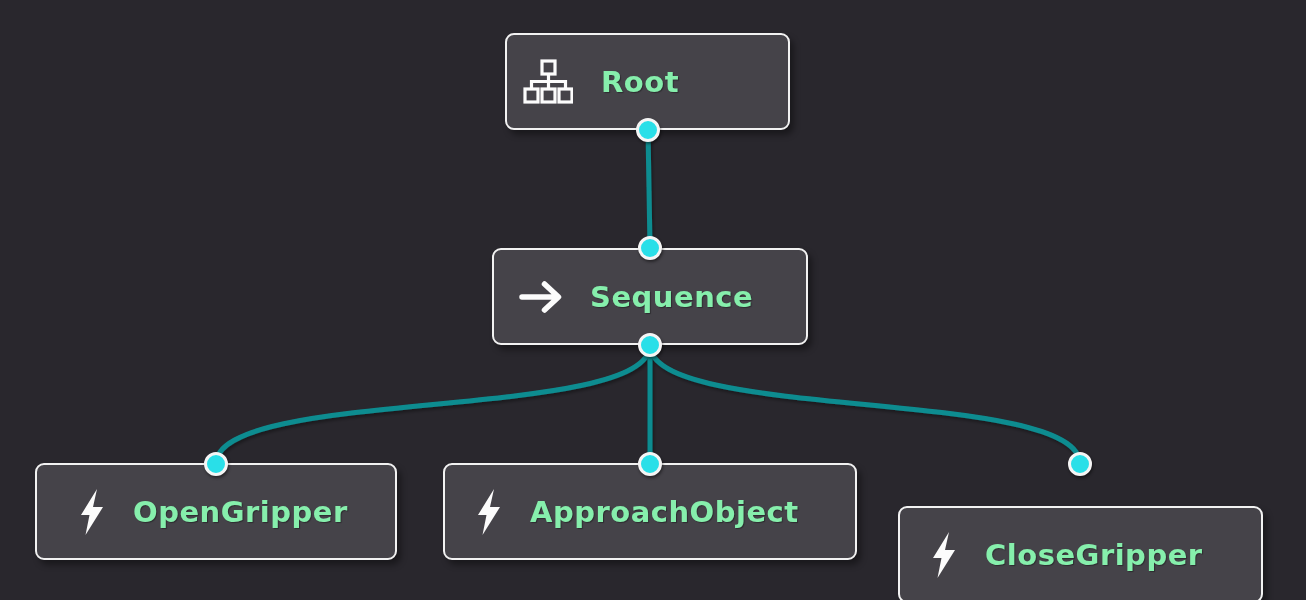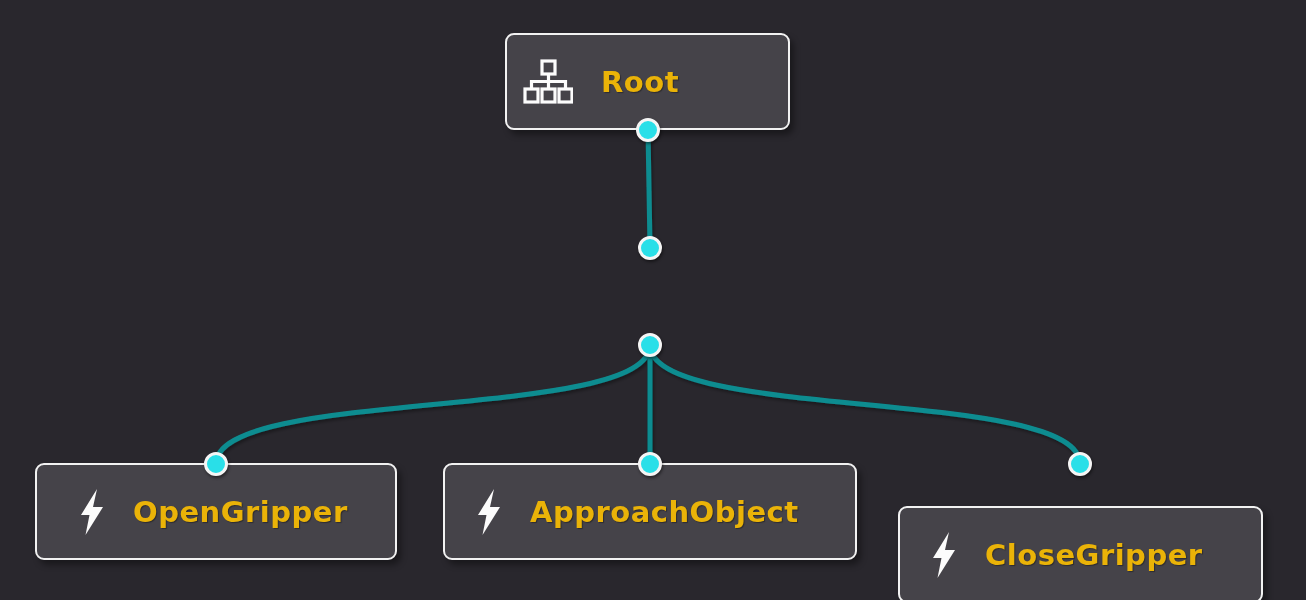--- a/index.html
+++ b/index.html
@@ -36,21 +36,21 @@
     box-shadow: 4px 5px 6px rgba(0,0,0,0.38);
     cursor: default;
   }
   .node .icon {
     display: inline-flex;
     align-items: center;
     justify-content: center;
     flex: 0 0 auto;
   }
   .node .label {
-    color: #eab308;
+    color: #86efac;
     font-size: 29px;
     font-weight: bold;
     letter-spacing: 0.5px;
     white-space: nowrap;
     text-shadow: 1px 1px 1px rgba(0,0,0,0.35);
   }
   .node-root            { left: 505px; top: 33px;  width: 285px; padding-left: 16px; }
   .node-sequence        { left: 492px; top: 248px; width: 316px; padding-left: 24px; }
   .node-open-gripper    { left: 35px;  top: 463px; width: 362px; padding-left: 42px; }
   .node-approach-object { left: 443px; top: 463px; width: 414px; padding-left: 31px; }
@@ -103,20 +103,28 @@
         <rect x="19" y="2" width="13" height="13"></rect>
         <rect x="2" y="30" width="13" height="13"></rect>
         <rect x="19" y="30" width="13" height="13"></rect>
         <rect x="36" y="30" width="13" height="13"></rect>
         <path d="M25.5 15 V22.5 M8.5 30 V22.5 H42.5 V30 M25.5 22.5 V30"></path>
       </svg>
     </span>
     <span class="label">Root</span>
   </div>
 
+  <div class="node node-sequence">
+    <span class="icon">
+      <svg width="46" height="34" viewBox="0 0 46 34" xmlns="http://www.w3.org/2000/svg" fill="none" stroke="#fcfcfc" stroke-width="5.5" stroke-linecap="round" stroke-linejoin="round">
+        <path d="M4 17 H40 M26.5 4 L40.5 17 L26.5 30"></path>
+      </svg>
+    </span>
+    <span class="label">Sequence</span>
+  </div>
 
   <div class="node node-open-gripper">
     <span class="icon">
       <svg width="26" height="46" viewBox="0 0 26 46" xmlns="http://www.w3.org/2000/svg" fill="#fcfcfc">
         <path d="M18 0 L2 26 L10.5 26 L6.5 46 L24 18 L14 18 Z"></path>
       </svg>
     </span>
     <span class="label">OpenGripper</span>
   </div>
 

